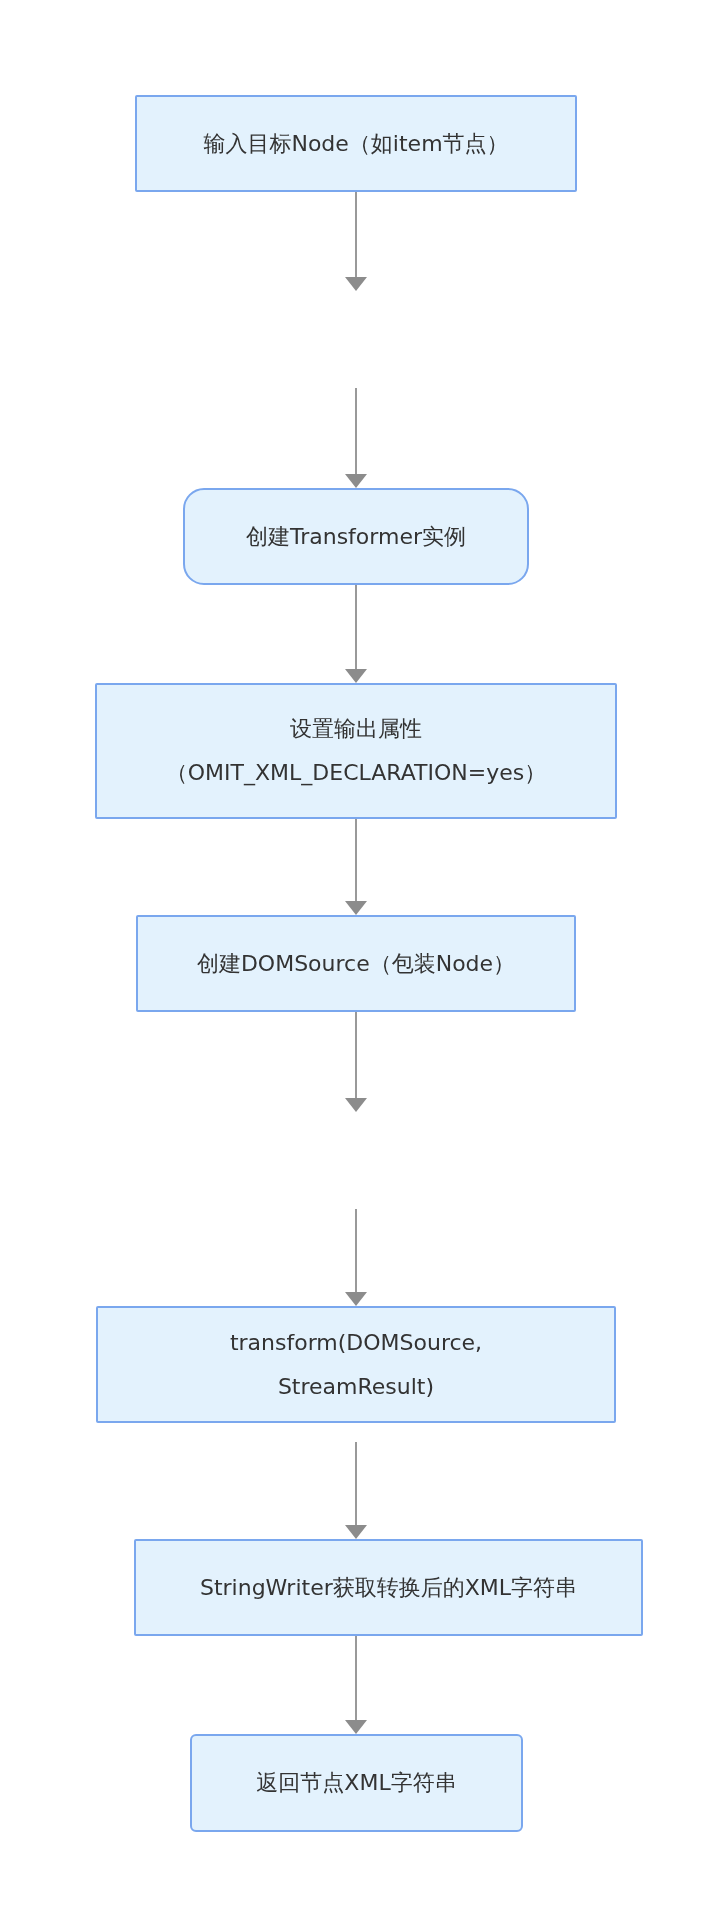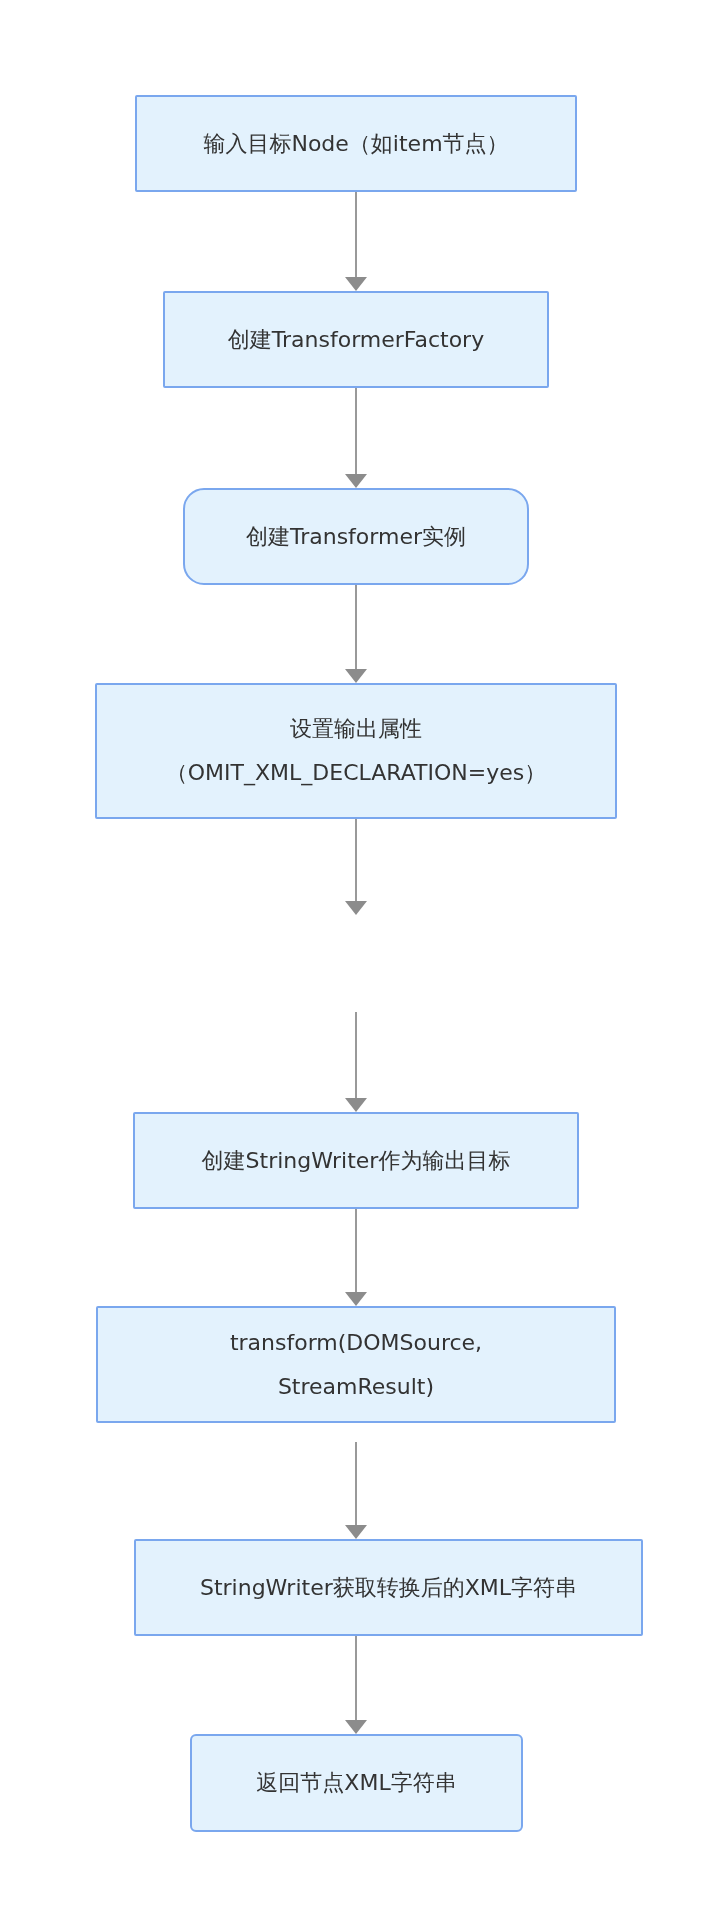--- a/index.html
+++ b/index.html
@@ -87,21 +87,20 @@
 
 <div id="canvas">
 
   <div class="flow-node n1">输入目标Node（如item节点）</div>
 
   <div class="flow-arrow a1">
     <div class="arrow-line"></div>
     <div class="arrow-head"></div>
   </div>
 
-  <div class="flow-node n2">创建TransformerFactory</div>
 
   <div class="flow-arrow a2">
     <div class="arrow-line"></div>
     <div class="arrow-head"></div>
   </div>
 
   <div class="flow-node n3">创建Transformer实例</div>
 
   <div class="flow-arrow a3">
     <div class="arrow-line"></div>
@@ -109,27 +108,27 @@
   </div>
 
   <div class="flow-node n4">设置输出属性
 （OMIT_XML_DECLARATION=yes）</div>
 
   <div class="flow-arrow a4">
     <div class="arrow-line"></div>
     <div class="arrow-head"></div>
   </div>
 
+  <div class="flow-node n5">创建DOMSource（包装Node）</div>
 
   <div class="flow-arrow a5">
     <div class="arrow-line"></div>
     <div class="arrow-head"></div>
   </div>
 
-  <div class="flow-node n6">创建StringWriter作为输出目标</div>
 
   <div class="flow-arrow a6">
     <div class="arrow-line"></div>
     <div class="arrow-head"></div>
   </div>
 
   <div class="flow-node n7">transform(DOMSource,
 StreamResult)</div>
 
   <div class="flow-arrow a7">

